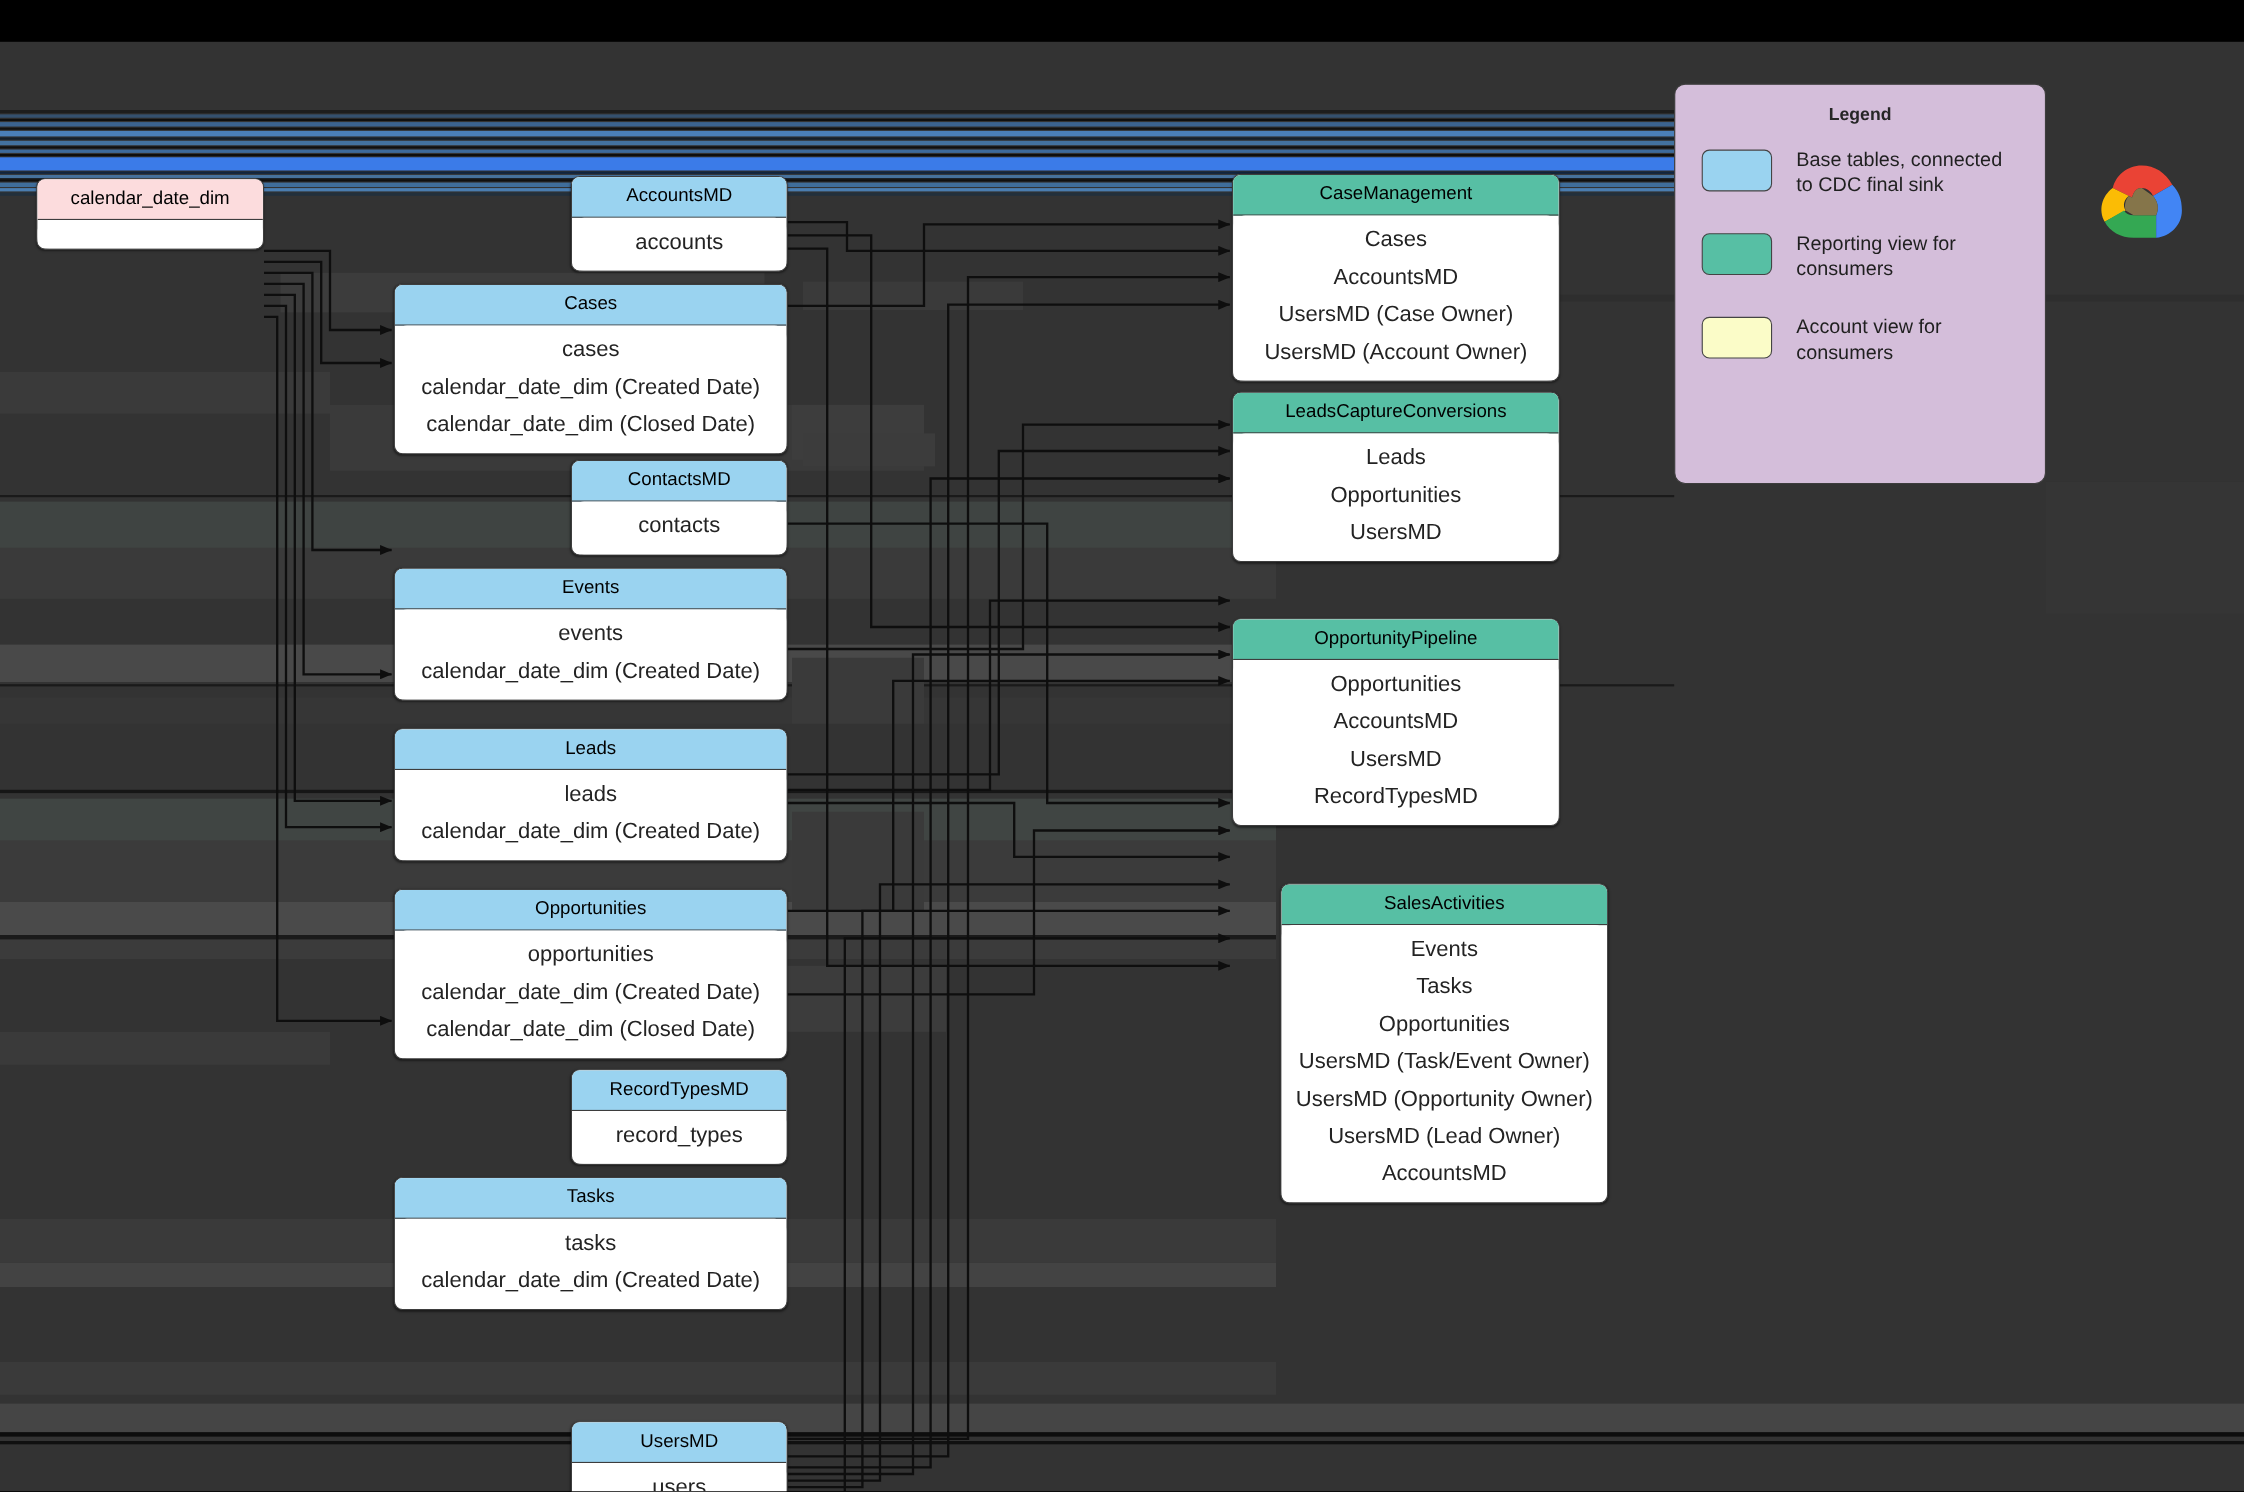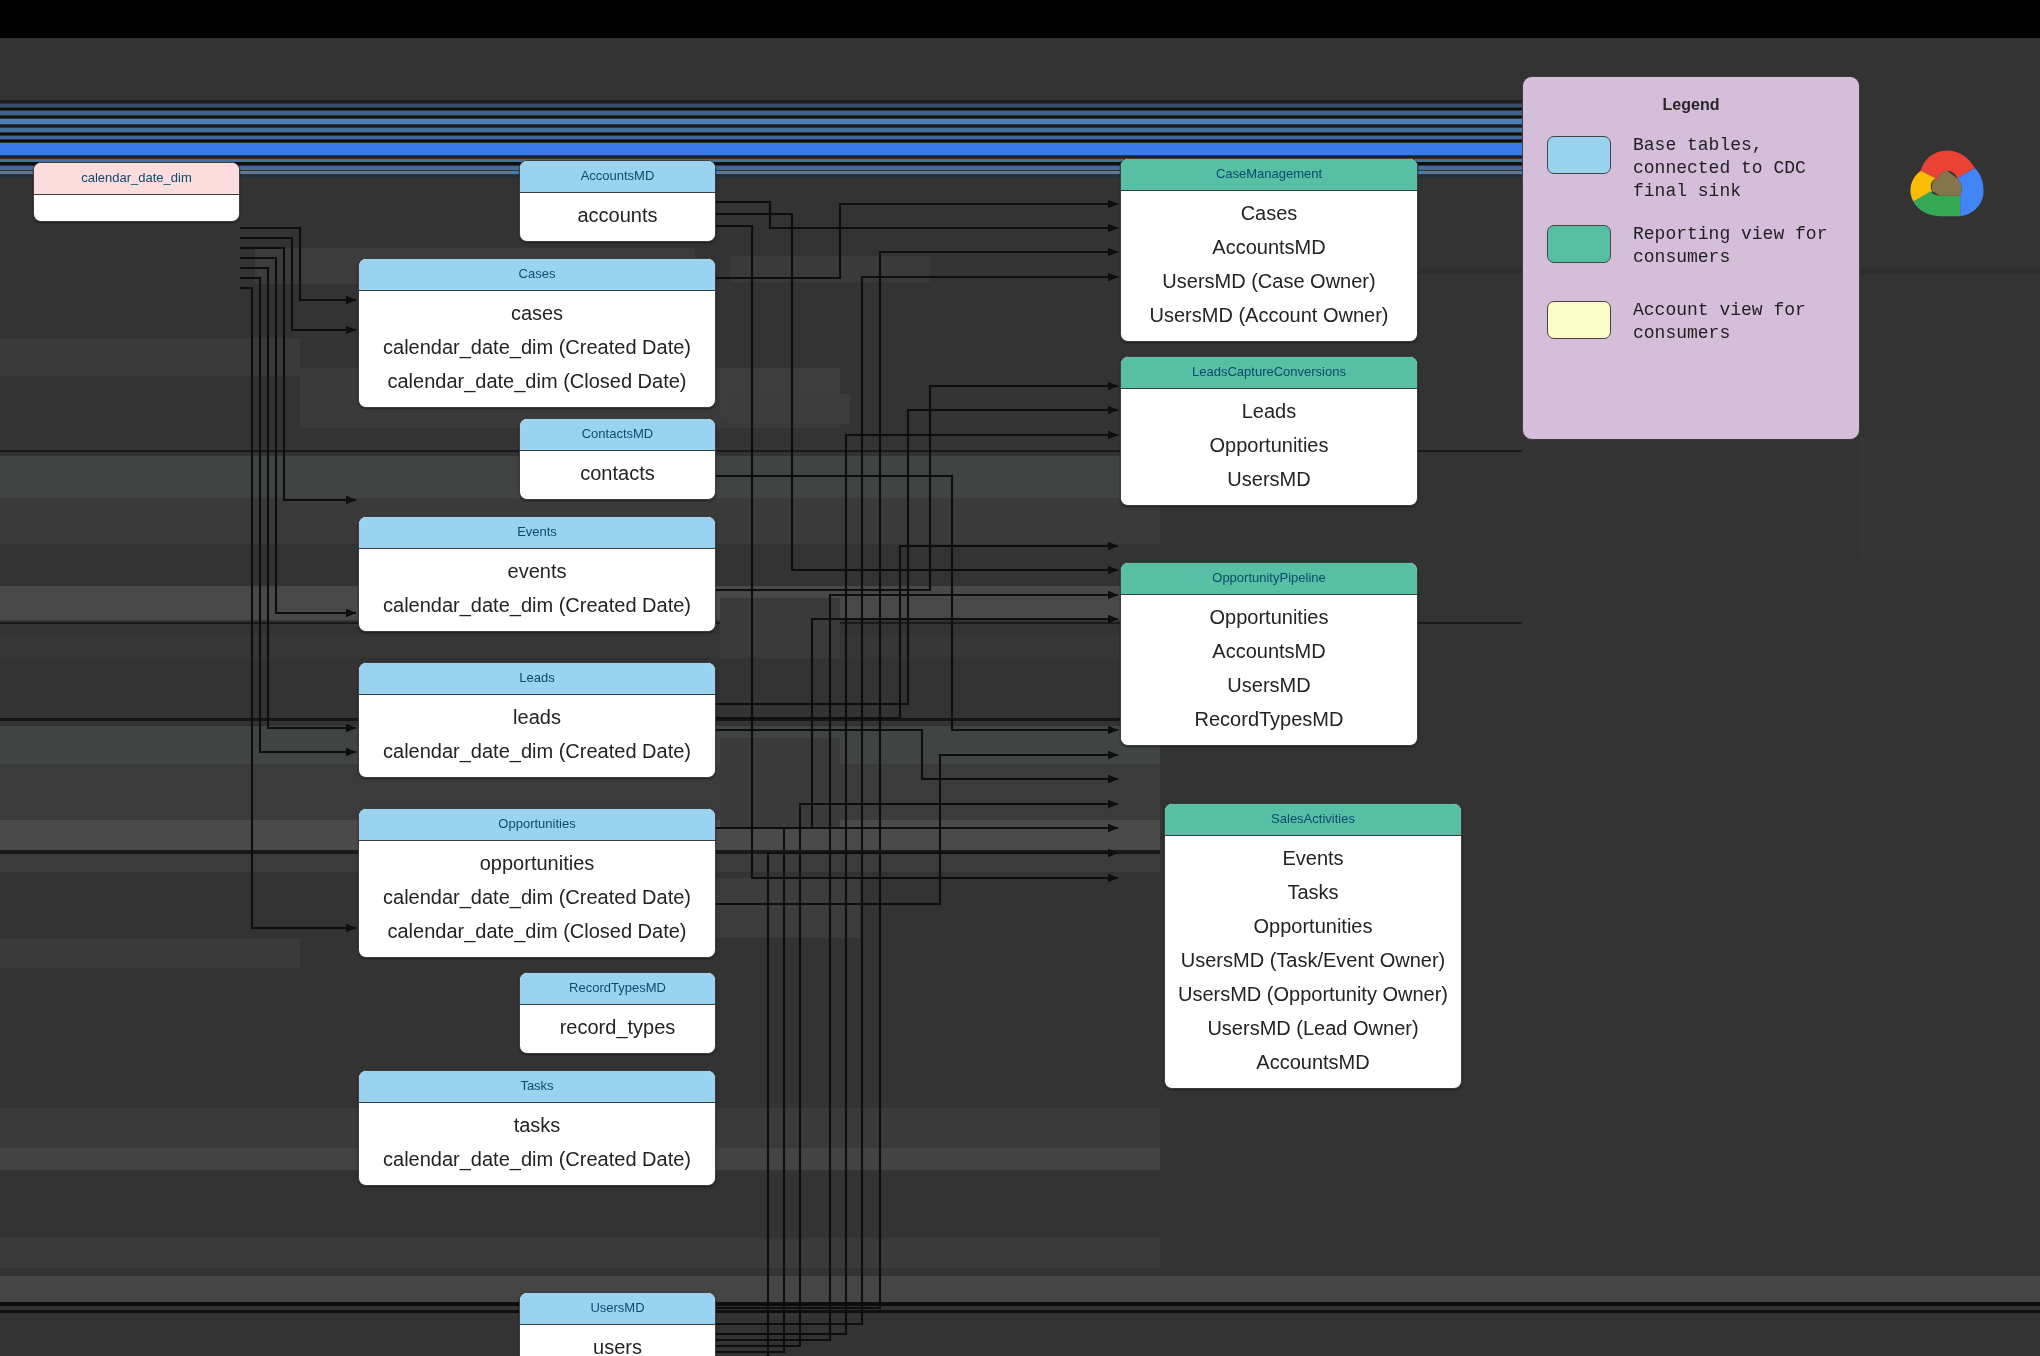--- a/index.html
+++ b/index.html
@@ -61,22 +61,22 @@
   .node {
     position: absolute;
     border: 1.4px solid #3d3d3d;
     border-radius: 8px;
     background: #ffffff;
     overflow: hidden;
     box-shadow: 0 1px 2px rgba(0,0,0,0.45);
   }
   .node .hdr {
     text-align: center;
-    font-size: 13px;
-    color: #0c4a6e;
+    font-size: 17px;
+    color: #000000;
     padding: 8px 10px 9px;
     line-height: 1.1;
     border-bottom: 1.4px solid #3d3d3d;
     white-space: nowrap;
   }
   .node .body {
     background: #ffffff;
     padding: 5px 10px 9px;
     border-radius: 11px;
   }
@@ -108,21 +108,20 @@
   #legend .legend-title {
     text-align: center;
     font-size: 16px;
     font-weight: bold;
     color: #262626;
     margin-top: 19px;
   }
   #legend .legend-rows {
     margin-top: 20px;
     padding: 0 22px 0 24px;
-    font-family: Liberation Mono, monospace;
   }
   .legend-row {
     display: flex;
     align-items: flex-start;
     margin-bottom: 20px;
     min-height: 56px;
   }
   .legend-swatch {
     flex: 0 0 auto;
     width: 64px;

